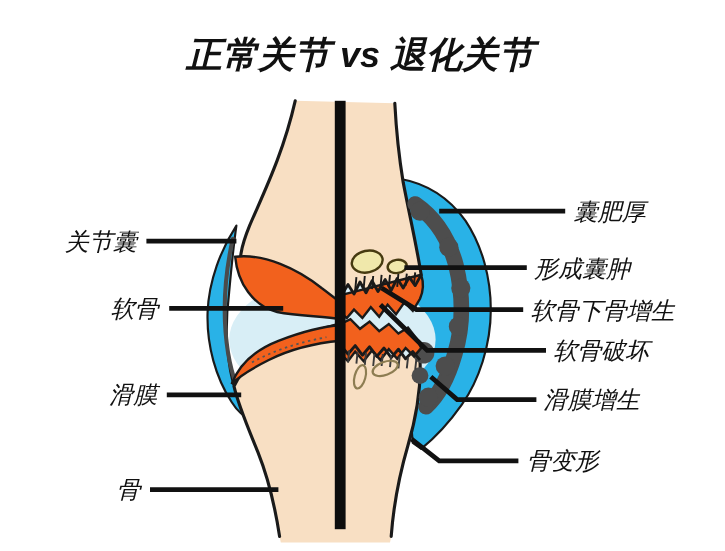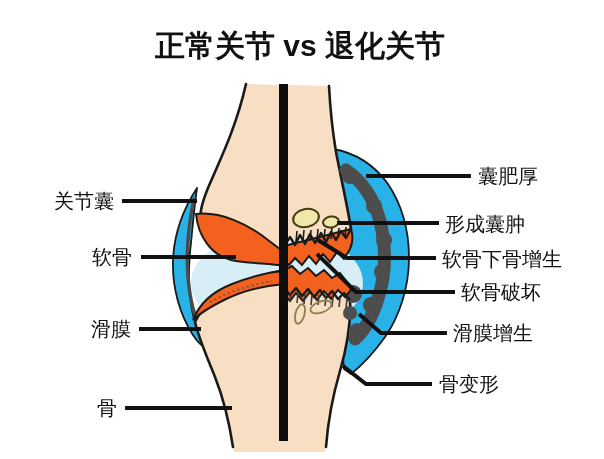--- a/index.html
+++ b/index.html
@@ -1,20 +1,20 @@
 <!DOCTYPE html>
 <html><head>
 <meta charset="utf-8">
 <style>
   html,body{margin:0;padding:0;}
   body{
     width:604px;height:459px;background:#ffffff;overflow:hidden;
     font-family:"Liberation Sans","DejaVu Sans",sans-serif;
   }
-  .stage{position:relative;width:538px;height:459px;background:#ffffff;}
+  .stage{position:relative;width:538px;height:459px;background:#ffffff;font-style:italic;}
   svg{display:block;}
   .title-text{
     font-family:"Liberation Sans","DejaVu Sans",sans-serif;
     font-size:30px;font-weight:700;fill:#111111;
   }
   .label-text{
     font-family:"Liberation Sans","DejaVu Sans",sans-serif;
     font-size:20px;font-weight:400;fill:#111111;
   }
   .leader{stroke:#111111;stroke-width:4;fill:none;stroke-linecap:butt;}

